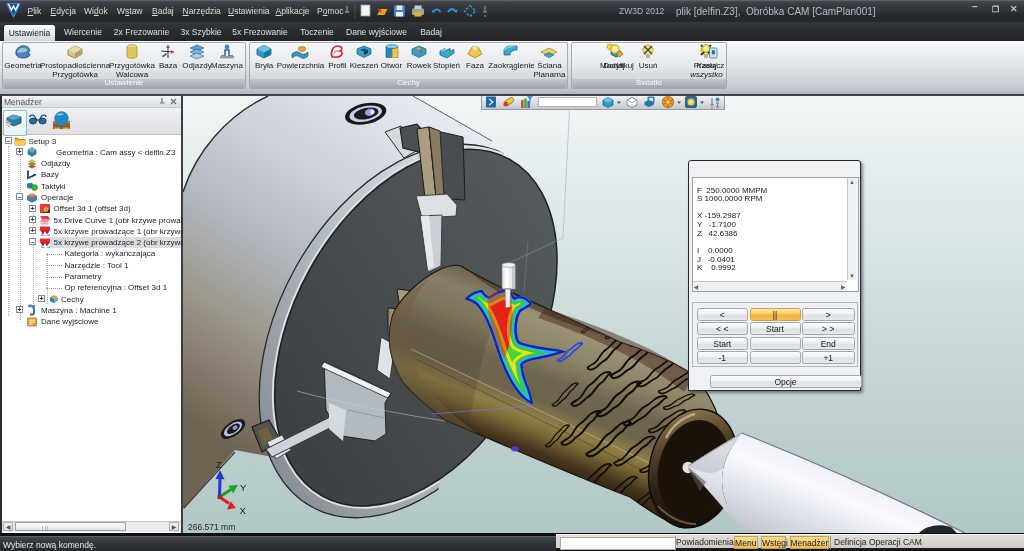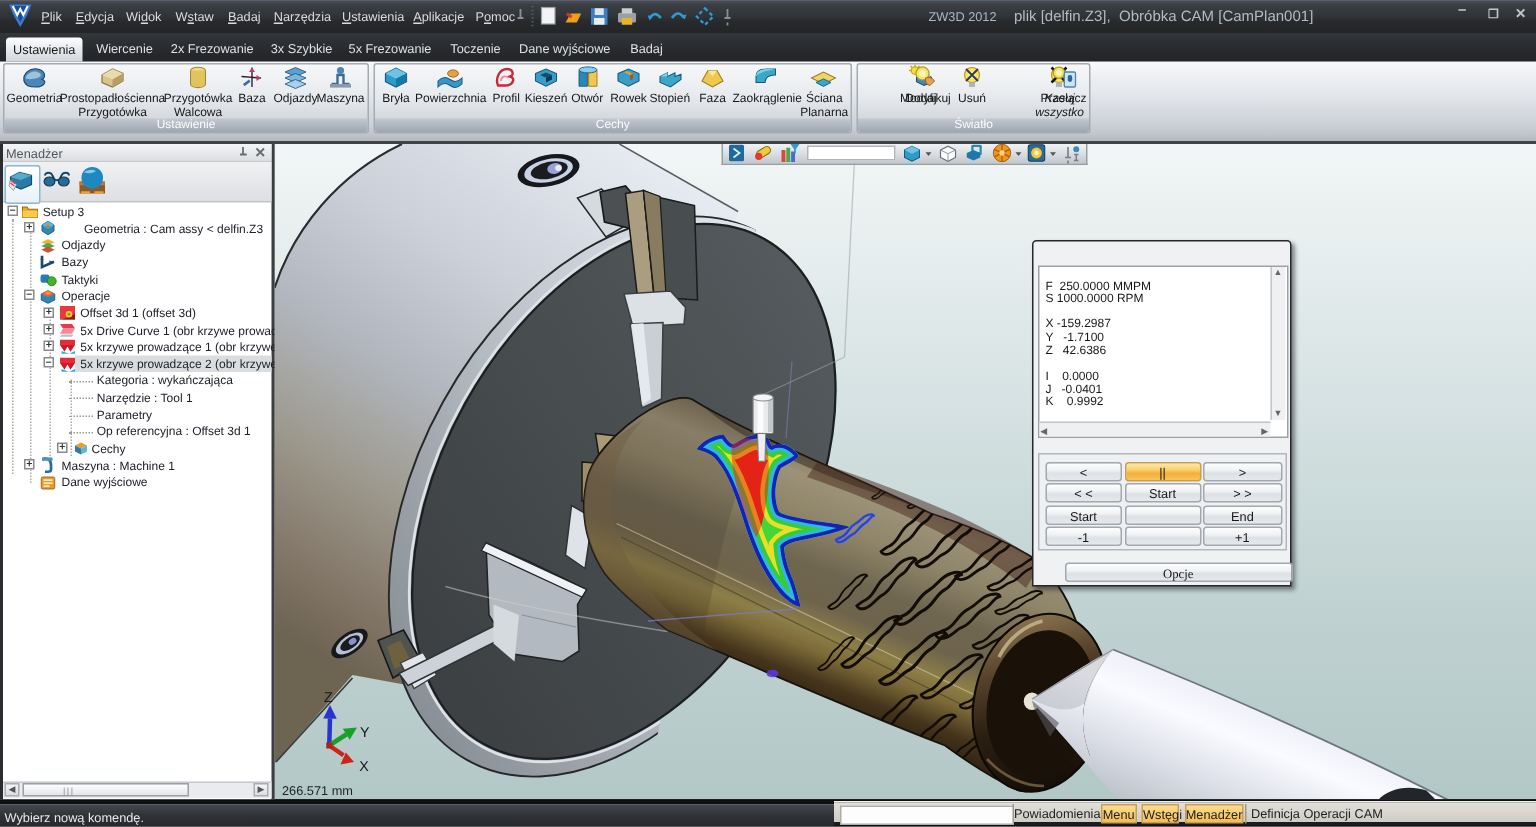--- a/index.html
+++ b/index.html
@@ -638,21 +638,21 @@
     <div class="dbtn abs" style="left:113.5px;top:146.5px;width:52.5px;">&gt;</div>
     <div class="dbtn abs" style="left:8px;top:161px;width:51.5px;">&lt; &lt;</div>
     <div class="dbtn abs" style="left:61px;top:161px;width:51px;">Start</div>
     <div class="dbtn abs" style="left:113.5px;top:161px;width:52.5px;">&gt; &gt;</div>
     <div class="dbtn abs" style="left:8px;top:175.5px;width:51.5px;">Start</div>
     <div class="dbtn abs" style="left:61px;top:175.5px;width:51px;"></div>
     <div class="dbtn abs" style="left:113.5px;top:175.5px;width:52.5px;">End</div>
     <div class="dbtn abs" style="left:8px;top:190px;width:51.5px;">-1</div>
     <div class="dbtn abs" style="left:61px;top:190px;width:51px;"></div>
     <div class="dbtn abs" style="left:113.5px;top:190px;width:52.5px;">+1</div>
-    <div class="dbtn abs" style="left:21px;top:214px;width:152px;font-family:Liberation Serif, serif;">Opcje</div>
+    <div class="dbtn abs" style="left:21px;top:214px;width:152px;">Opcje</div>
   </div>
   <div id="statusbar" class="abs">
     <div id="statusleft">
         <span style="position:absolute;left:3px;top:3px;">Wybierz nową komendę.</span>
       </div>
     <div id="statusright">
       <div class="abs" style="left:4px;top:1.5px;width:115px;height:11.5px;background:#fdfdfd;border:1px solid #b0ada6;border-right:none;"></div>
       <div class="scell" style="left:119px;width:56px;border-left:1px solid #9a978f;">Powiadomienia</div>
       <div class="scell sorange" style="left:178px;width:23.5px;">Menu</div>
       <div class="scell sorange" style="left:205px;width:24.5px;">Wstęgi</div>

